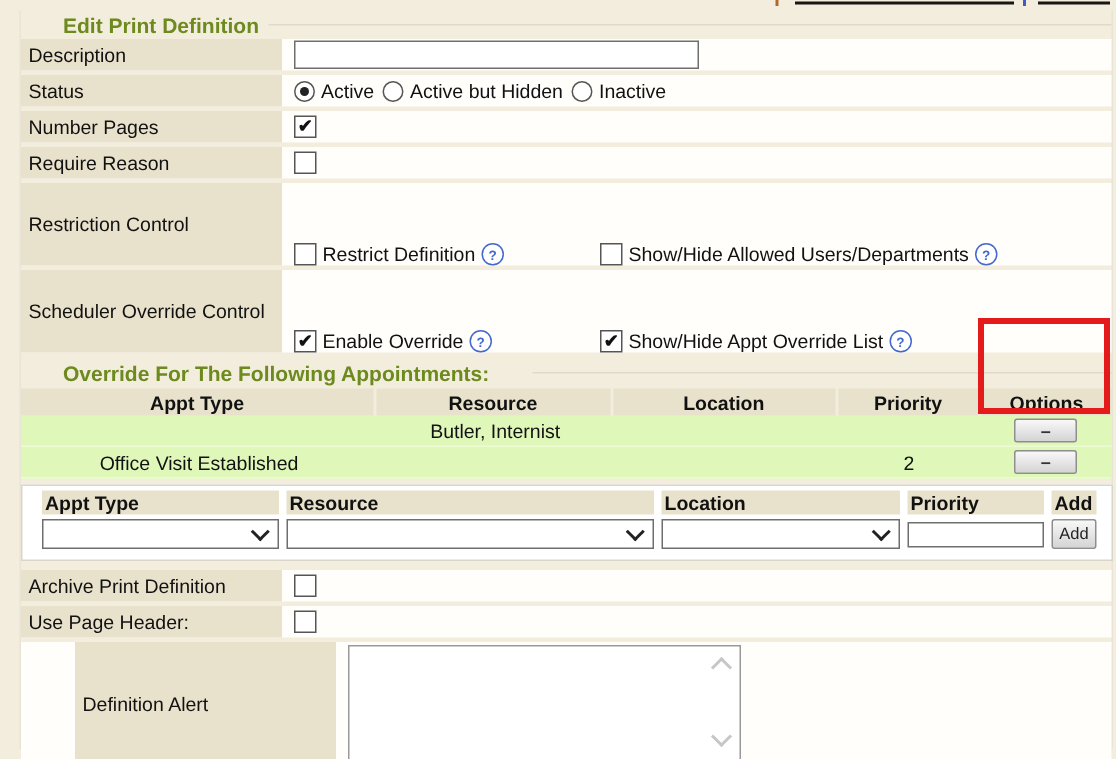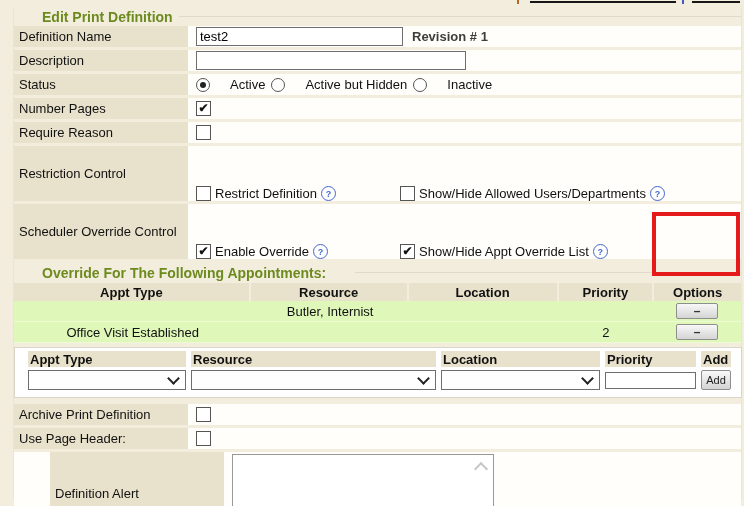--- a/index.html
+++ b/index.html
@@ -27,21 +27,21 @@
     font-size:13px;padding:0 3px;}
   .revision{font-weight:bold;color:#3E3E38;margin-left:9px;}
 
   
   .cb{width:13px;height:13px;border:1px solid #555;background:#fff;display:inline-flex;
     align-items:center;justify-content:center;flex:none;}
   .cb.checked::after{content:"✔";font-size:12px;font-weight:bold;color:#111;line-height:1;margin-top:-1px;}
   .radio{width:12px;height:12px;border:1px solid #555;border-radius:50%;background:#fff;
     display:inline-flex;align-items:center;justify-content:center;flex:none;}
   .radio.checked::after{content:"";width:6px;height:6px;border-radius:50%;background:#222;}
-  .opt{display:inline-flex;align-items:center;gap:20px;margin-right:6px;}
+  .opt{display:inline-flex;align-items:center;gap:4px;margin-right:6px;}
   .cb-group{display:inline-flex;align-items:center;gap:4px;margin-top:40px;}
   .w204{width:204px;min-width:204px;}
   .help{width:13px;height:13px;border-radius:50%;border:1px solid #4468CC;color:#4468CC;font-size:9px;
     font-weight:bold;display:inline-flex;align-items:center;justify-content:center;flex:none;background:#fff;}
 
   
   .sect-legend{margin-top:4px;gap:23px;}
   .tbl-header{display:flex;height:18px;margin-top:1px;}
   .tbl-header .hcell{background:#E8E1CB;display:flex;align-items:center;justify-content:center;
     font-weight:bold;margin-right:2px;box-sizing:border-box;}
@@ -99,27 +99,20 @@
   <span class="tick" style="left:682px;background:#4459C4;"></span>
   <span class="frag" style="left:692px;width:48px;"></span>
 
   <div class="groupbox">
 
     <div class="legend-row">
       <span class="legend-text">Edit Print Definition</span>
       <span class="legend-line"></span>
     </div>
 
-    <div class="row">
-      <div class="cell-label">Definition Name</div>
-      <div class="cell-value">
-        <input class="txt" style="width: 199px;" value="test2">
-        <span class="revision">Revision # 1</span>
-      </div>
-    </div>
 
     <div class="row">
       <div class="cell-label">Description</div>
       <div class="cell-value">
         <input class="txt" style="width: 262px;" value="">
       </div>
     </div>
 
     <div class="row">
       <div class="cell-label">Status</div>

